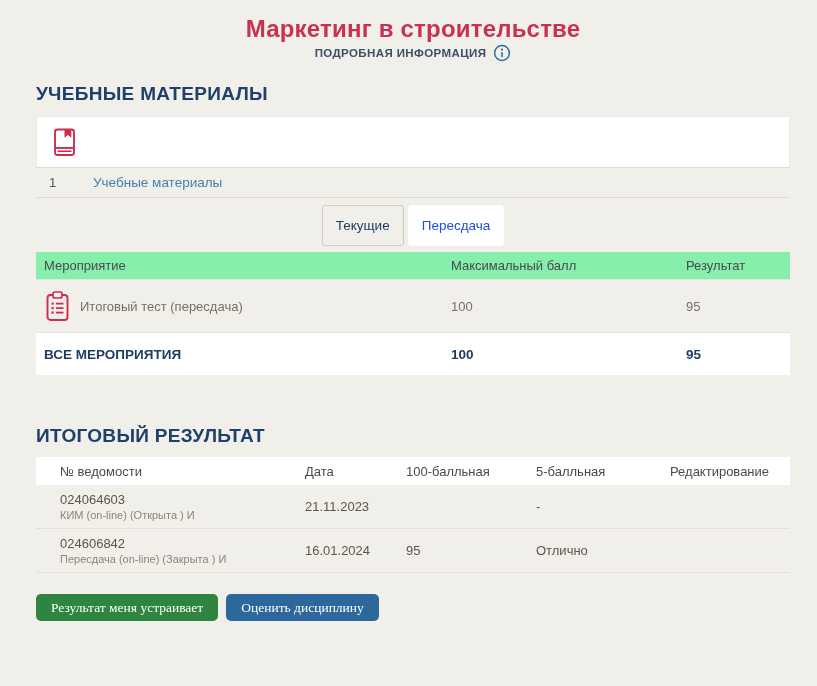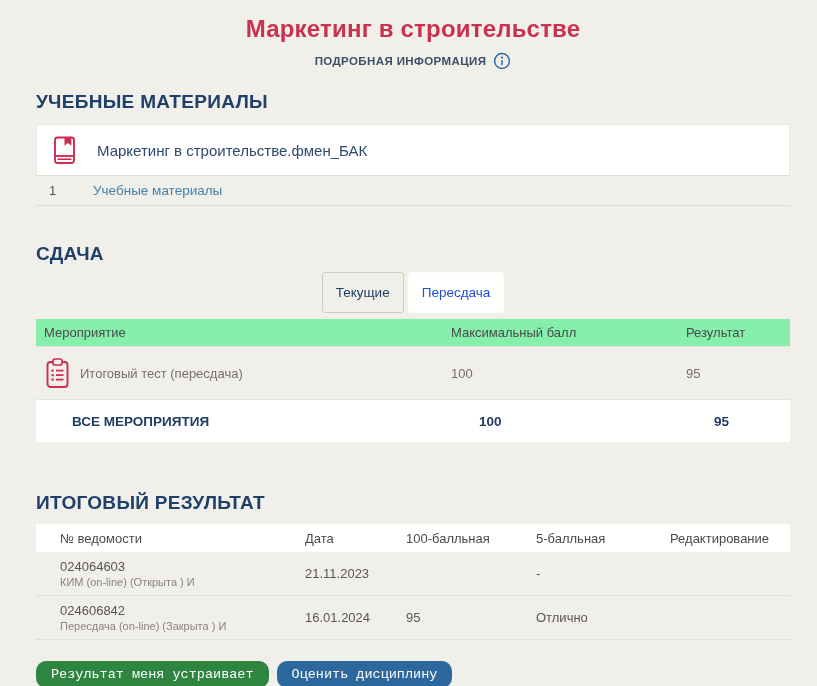--- a/index.html
+++ b/index.html
@@ -7,21 +7,21 @@
   body {
     background: #f0efea;
     font-family: "Liberation Sans", "DejaVu Sans", sans-serif;
     color: #4a4a4a;
   }
   .page { padding: 14px 27px 12px 36px; width: 817px; }
 
   
   .header-row { display: flex; justify-content: space-between; align-items: center; flex-direction: column; }
   .page-title { color: #c9314f; font-size: 24px; font-weight: bold; line-height: 30px; letter-spacing: .2px; }
-  .details-link { display: flex; align-items: center; gap: 7px; margin-top: 8px; cursor: pointer; }
+  .details-link { display: flex; align-items: center; gap: 7px; cursor: pointer; }
   .details-link span { font-size: 11.5px; color: #3c4f66; letter-spacing: .4px; font-weight: bold; }
 
   
   .sec-h { color: #20406a; font-size: 19px; font-weight: bold; letter-spacing: .3px; }
   .h-materials { margin-top: 21px; }
   .h-sdacha   { margin-top: 37px; }
   .h-final    { margin-top: 50px; }
 
   
   .course-card {
@@ -45,37 +45,37 @@
   }
   .tab.active { background: #fff; color: #1d4ed8; border-color: #fdfdfd; }
 
   
   .s-table { margin-top: 6px; }
   .s-grid { display: grid; grid-template-columns: 407px 235px 1fr; align-items: center; }
   .s-grid > * { padding-left: 8px; }
   .s-head { background: #86efac; height: 28px; font-size: 13px; color: #4a4a4a; border-bottom: 1px solid #e7e4dd; }
   .s-row  { height: 52px; font-size: 13px; color: #757068; }
   .s-row .name-cell { display: flex; align-items: center; gap: 9px; }
-  .s-total { background: #fff; height: 43px; font-size: 13.5px; font-weight: bold; color: #1f3d64; border-top: 1px solid #e7e4dd; padding-left: 28px; }
+  .s-total { background: #fff; height: 43px; font-size: 13.5px; font-weight: bold; color: #1f3d64; border-top: 1px solid #e7e4dd; }
 
   
   .f-table { margin-top: 10px; }
   .f-grid { display: grid; grid-template-columns: 245px 101px 130px 134px 1fr; align-items: center; }
   .f-grid > * { padding-left: 24px; }
   .f-head { background: #fff; height: 28px; font-size: 13px; color: #4a4a4a; }
   .f-row { height: 44px; font-size: 13px; color: #5a564e; border-bottom: 1px solid #e2dfd7; }
   .f-row:first-of-type { border-top: 1px solid #e2dfd7; }
   .f-row .vnum { font-size: 13px; color: #5a564e; line-height: 17px; }
   .f-row .vtype { font-size: 11px; color: #8a857c; line-height: 15px; }
 
   
   .actions { margin-top: 21px; display: flex; gap: 8px; }
   .btn {
-    font-family: Liberation Mono, monospace; font-size: 13.5px; color: #fff; border: none;
-    padding: 0 15px; border-radius: 10px; cursor: pointer; height: 27px;
+    font-family: Liberation Serif, serif; font-size: 13.5px; color: #fff; border: none;
+    padding: 0 15px; border-radius: 5px; cursor: pointer; height: 27px;
   }
   .btn-green { background: #2e8540; }
   .btn-blue  { background: #2d689c; }
 
   .icon { flex: 0 0 auto; display: block; }
 </style>
 </head>
 <body>
 
 <div class="page">
@@ -94,29 +94,27 @@
 
   <h2 class="sec-h h-materials">УЧЕБНЫЕ МАТЕРИАЛЫ</h2>
 
   <div class="course-card">
     <svg class="icon" width="29" height="31" viewBox="0 0 29 31">
       <rect x="5" y="2.5" width="19" height="25.5" rx="2.5" fill="none" stroke="#cf2c4e" stroke-width="1.9"></rect>
       <path d="M14.5 2.5 v8.2 l3.4-2.7 3.4 2.7 V2.5 Z" fill="#cf2c4e"></path>
       <line x1="5" y1="21" x2="24" y2="21" stroke="#cf2c4e" stroke-width="1.9"></line>
       <line x1="7.5" y1="24.2" x2="21.5" y2="24.2" stroke="#cf2c4e" stroke-width="1.6"></line>
     </svg>
-    <span class="course-name">Маркетинг в строительстве.фмен_БАК</span>
   </div>
 
   <div class="material-row">
     <span class="num">1</span>
     <a>Учебные материалы</a>
   </div>
 
-  <h2 class="sec-h h-sdacha">СДАЧА</h2>
 
   <div class="tabs">
     <button class="tab">Текущие</button>
     <button class="tab active">Пересдача</button>
   </div>
 
   <div class="s-table">
     <div class="s-grid s-head">
       <span>Мероприятие</span>
       <span>Максимальный балл</span>

